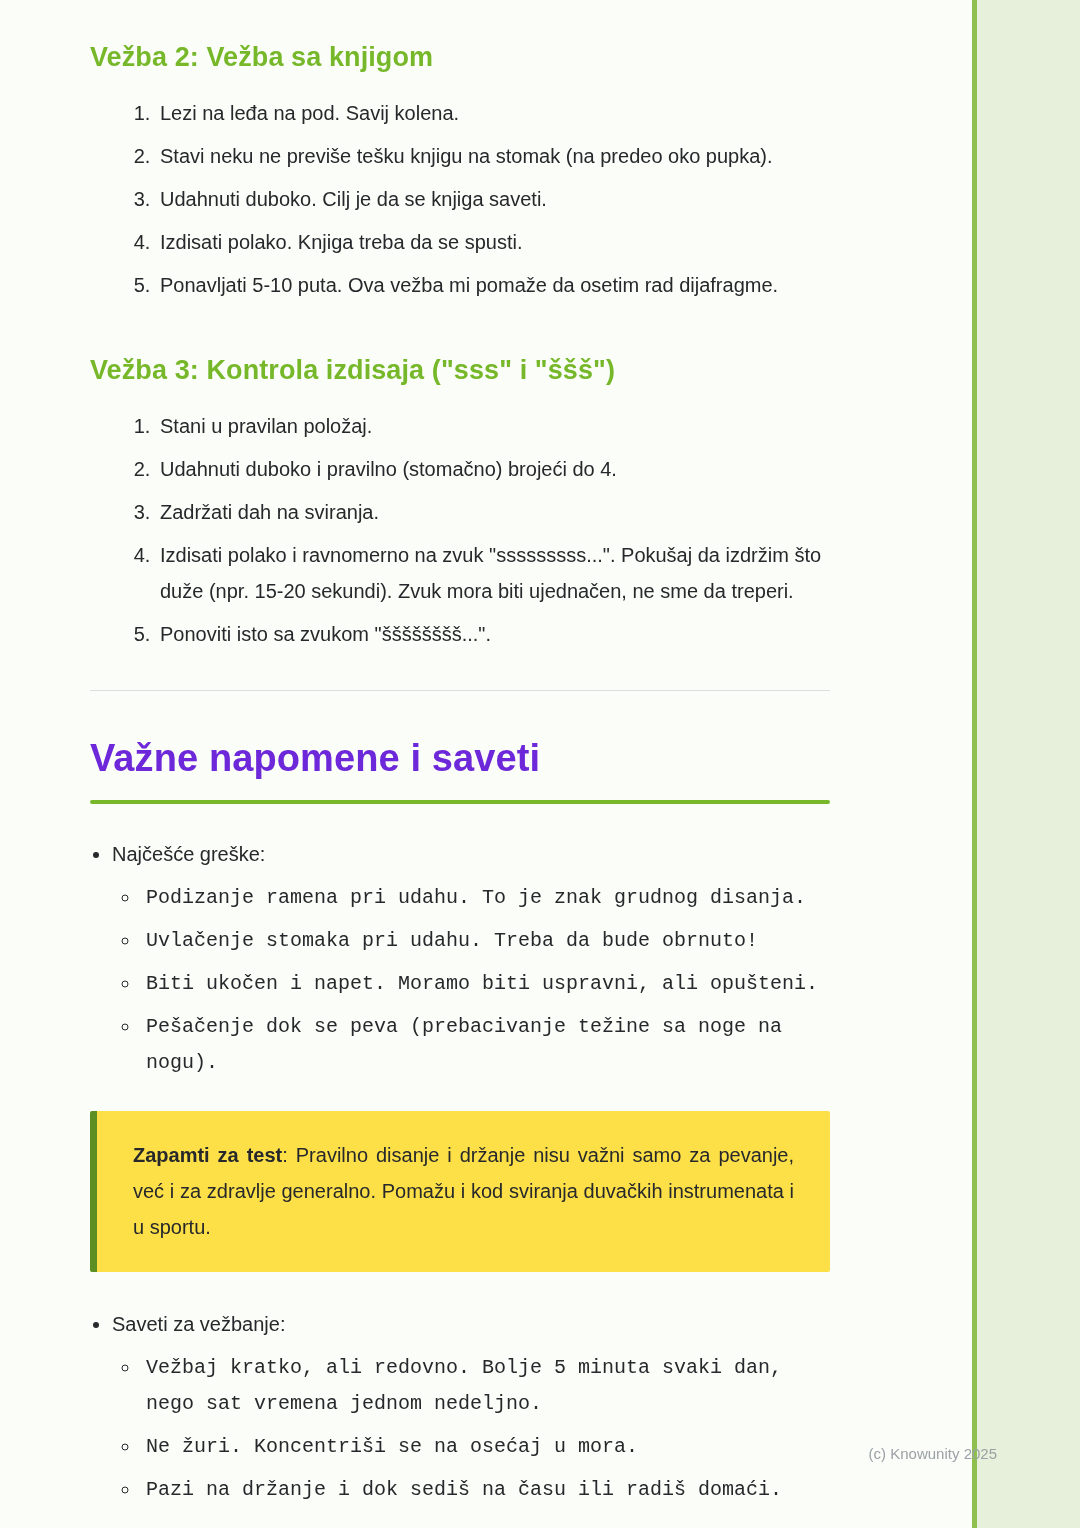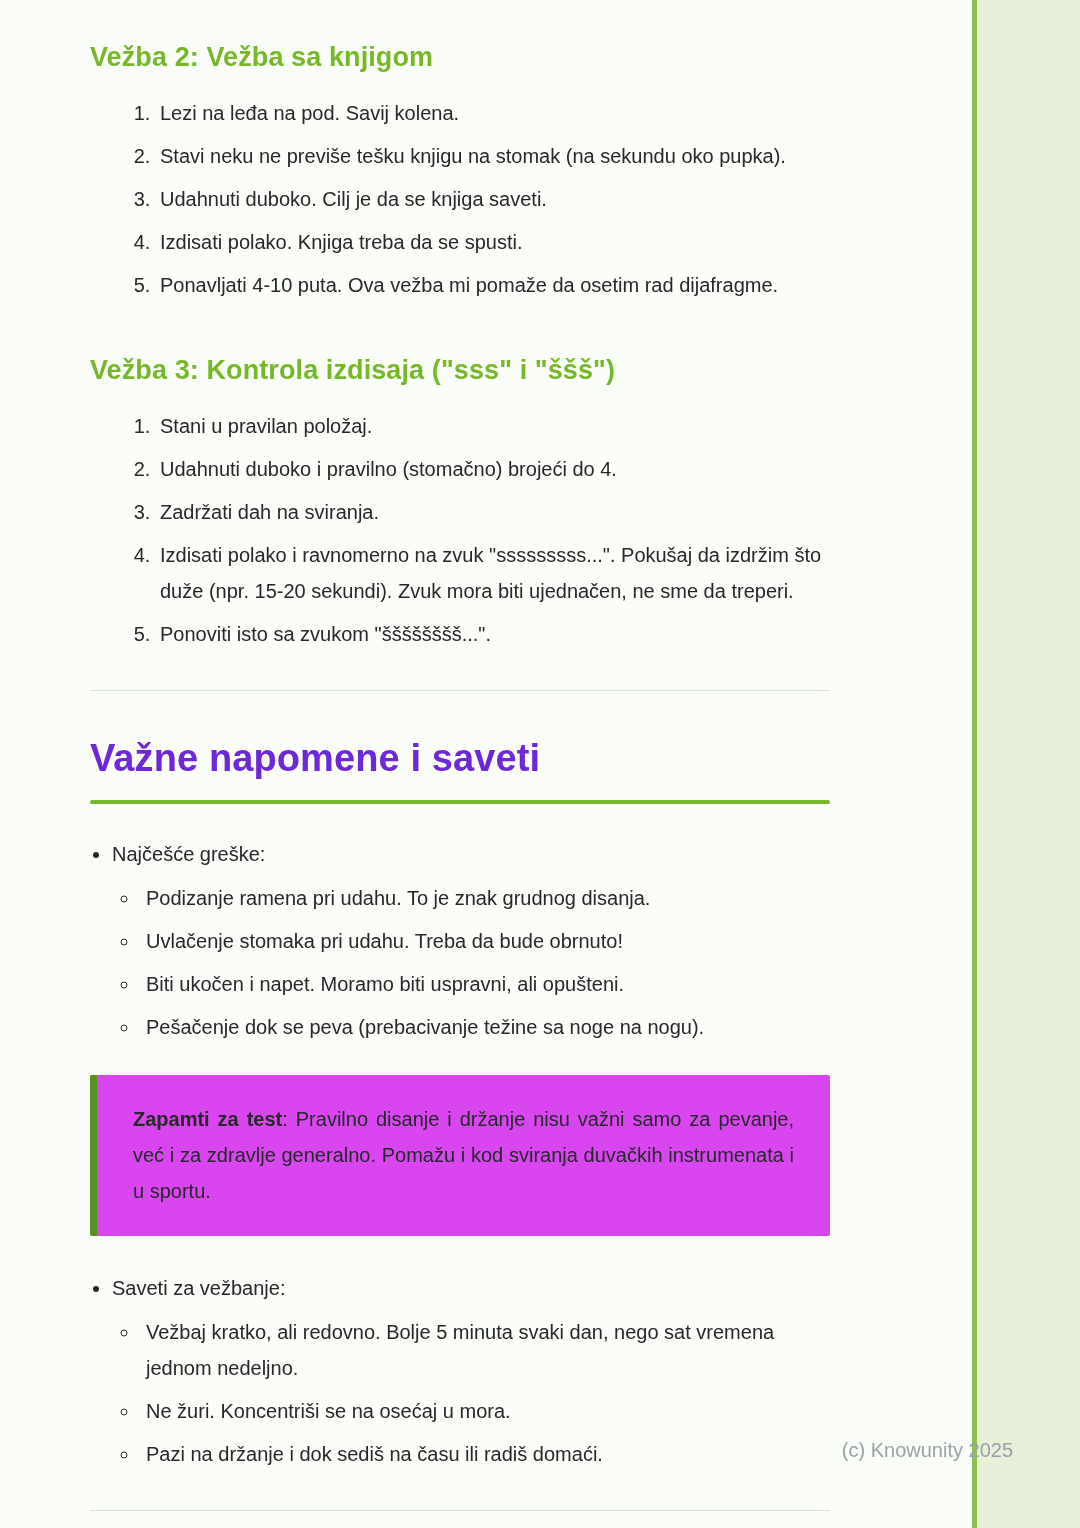--- a/index.html
+++ b/index.html
@@ -78,63 +78,63 @@
     list-style: disc;
   }
   ul.outer > li { margin-bottom: 4px; }
   ul.outer .group-label { font-weight: 400; }
   ul.inner {
     margin: 8px 0 0 0;
     padding: 0 0 0 28px;
     list-style: circle;
     font-weight: 400;
   }
-  ul.inner li { margin-bottom: 7px; padding-left: 6px; }
+  ul.inner li { margin-bottom: 7px; padding-left: 6px; font-family: Liberation Mono, monospace; }
   .callout {
     margin: 30px 0 34px 0;
-    background: #d946ef;
+    background: #fde047;
     border-left: 7px solid #5c8f23;
     border-radius: 2px;
     padding: 26px 36px 27px 36px;
   }
   .callout p {
     margin: 0;
     font-size: 20px;
     line-height: 36px;
     text-align: justify;
     color: #26282b;
   }
   .callout .callout-bold { font-weight: 700; }
   .footer-copyright {
     position: absolute;
-    right: 67px;
+    right: 83px;
     bottom: 66px;
-    font-size: 20px;
+    font-size: 15px;
     color: #9aa1a7;
     z-index: 2;
   }
 </style>
 </head>
 <body>
 
 <div class="page">
 
   <div class="side-band"></div>
   <div class="side-line"></div>
 
   <main class="content">
 
     <section class="exercise">
       <h2 class="ex-title">Vežba 2: Vežba sa knjigom</h2>
       <ol class="steps">
         <li>Lezi na leđa na pod. Savij kolena.</li>
-        <li>Stavi neku ne previše tešku knjigu na stomak (na sekundu oko pupka).</li>
+        <li>Stavi neku ne previše tešku knjigu na stomak (na predeo oko pupka).</li>
         <li>Udahnuti duboko. Cilj je da se knjiga saveti.</li>
         <li>Izdisati polako. Knjiga treba da se spusti.</li>
-        <li>Ponavljati 4-10 puta. Ova vežba mi pomaže da osetim rad dijafragme.</li>
+        <li>Ponavljati 5-10 puta. Ova vežba mi pomaže da osetim rad dijafragme.</li>
       </ol>
     </section>
 
     <section class="exercise">
       <h2 class="ex-title">Vežba 3: Kontrola izdisaja ("sss" i "ššš")</h2>
       <ol class="steps">
         <li>Stani u pravilan položaj.</li>
         <li>Udahnuti duboko i pravilno (stomačno) brojeći do 4.</li>
         <li>Zadržati dah na sviranja.</li>
         <li>Izdisati polako i ravnomerno na zvuk "sssssssss...". Pokušaj da izdržim što duže (npr. 15-20 sekundi). Zvuk mora biti ujednačen, ne sme da treperi.</li>

